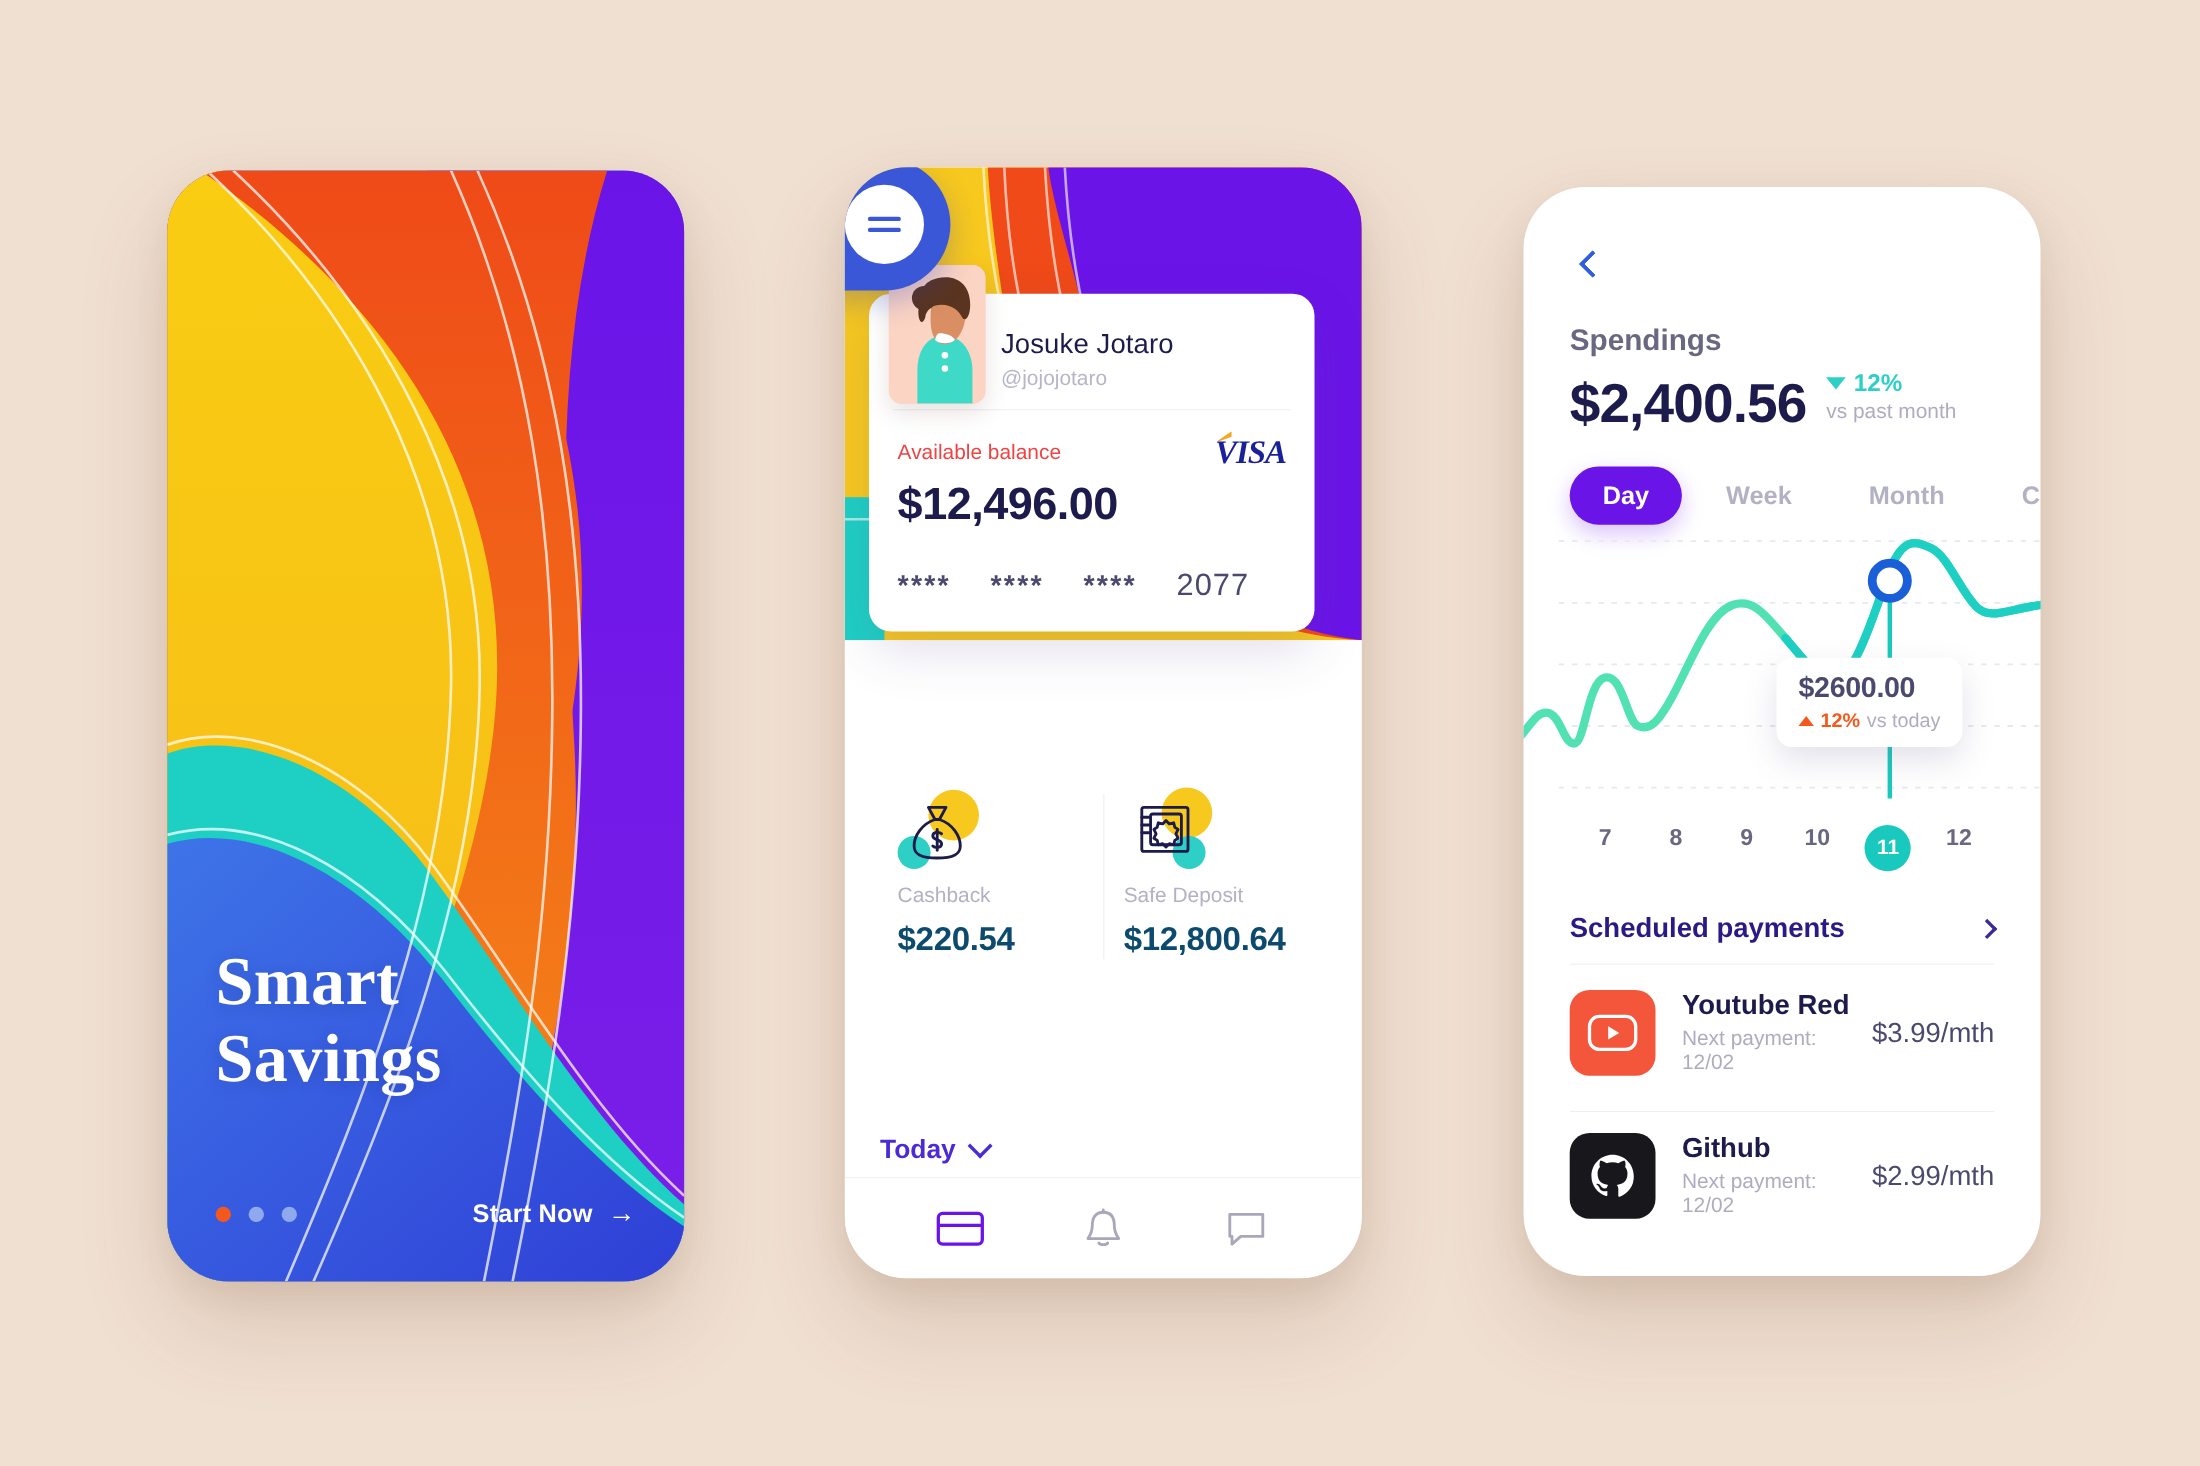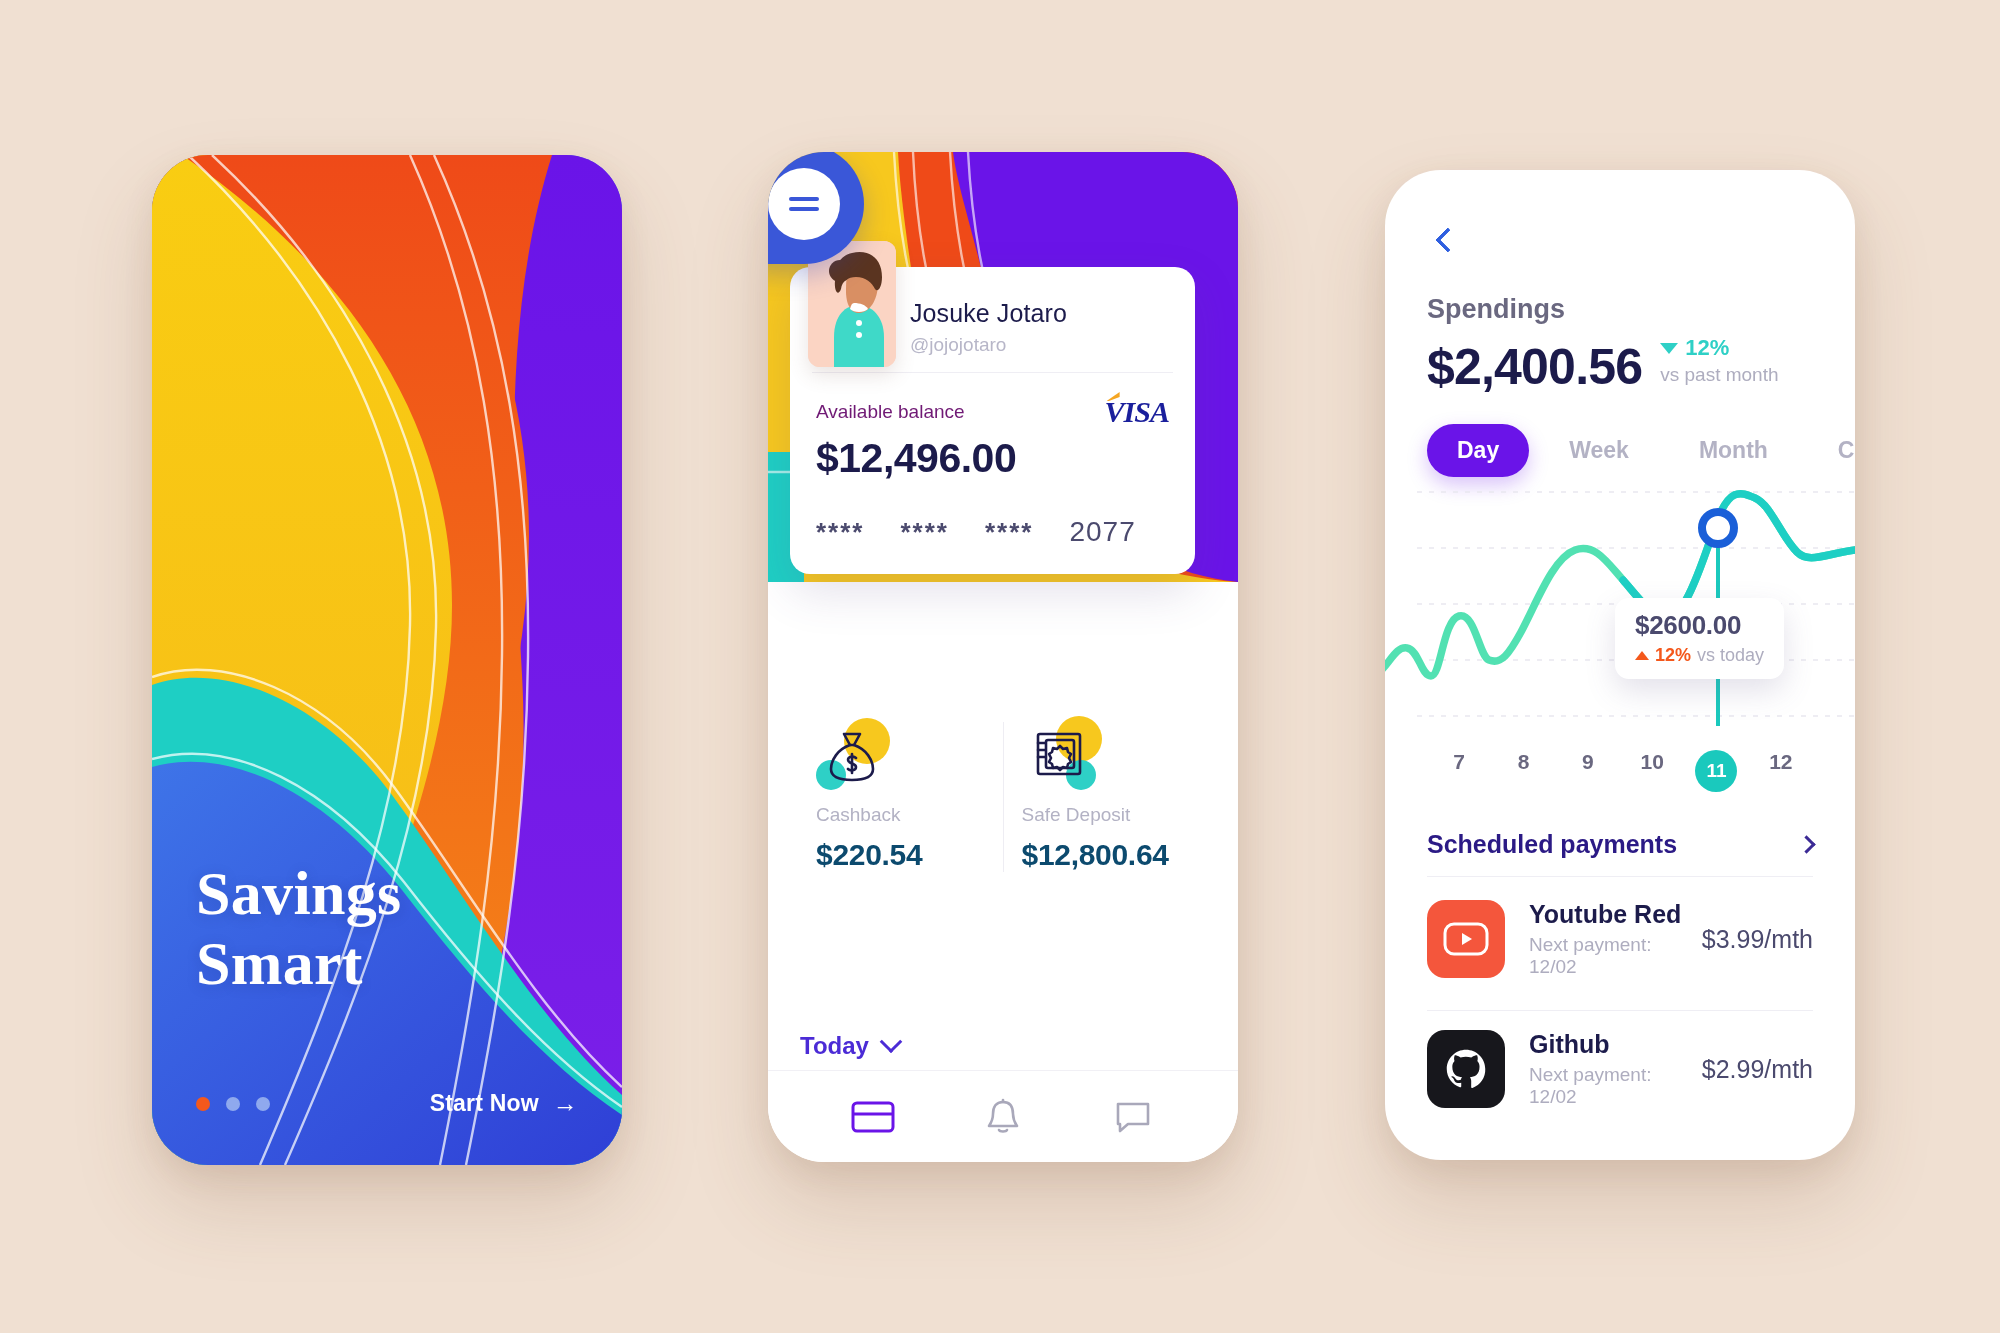--- a/index.html
+++ b/index.html
@@ -90,21 +90,21 @@
     width:88px; height:126px; border-radius:12px;
     background:#fbd4c3; overflow:hidden;
     box-shadow:0 8px 20px rgba(120,80,70,.16);
   }
   .avatar svg { display:block; width:100%; height:100%; }
   .card-name { font-size:25px; font-weight:400; color:#1c1b4b; letter-spacing:.1px; margin-top:14px; }
   .card-handle { font-size:19px; color:#b7b6c8; margin-top:6px; }
   .card-divider { height:1px; background:#efeef4; margin:0 22px; }
   .card-body { padding:22px 26px 26px 26px; }
   .bal-row { display:flex; align-items:center; justify-content:space-between; }
-  .bal-label { font-size:19px; color:#701a75; }
+  .bal-label { font-size:19px; color:#ef4444; }
   .visa {
     font-family:"Liberation Serif", serif;
     font-style:italic; font-weight:700;
     font-size:30px; color:#1a1f9c; letter-spacing:-1px;
     position:relative;
   }
   .visa::before{
     content:""; position:absolute; left:2px; top:-3px;
     width:13px; height:9px; background:#f5a623;
     clip-path:polygon(0 100%,100% 0,100% 55%,18% 100%);
@@ -236,22 +236,22 @@
           <path d="M258,0 C330,160 352,330 350,500 C348,690 320,850 288,1010"></path>
           <path d="M282,0 C356,162 378,332 376,502 C374,692 346,852 314,1010"></path>
           <path d="M0,522 C72,497 172,537 242,632 C312,727 382,852 470,932"></path>
           <path d="M0,604 C82,582 177,632 252,727 C332,830 397,902 470,952"></path>
         </g>
       </svg>
     </div>
 
     <div class="p1-content">
       <div class="p1-title">
+        <div>Smart</div>
         <div>Savings</div>
-        <div>Smart</div>
       </div>
       <div class="p1-bottom">
         <div class="dots">
           <span class="dot active"></span>
           <span class="dot"></span>
           <span class="dot"></span>
         </div>
         <div class="start-now">
           <span>Start Now</span>
           <span class="arrow">→</span>

